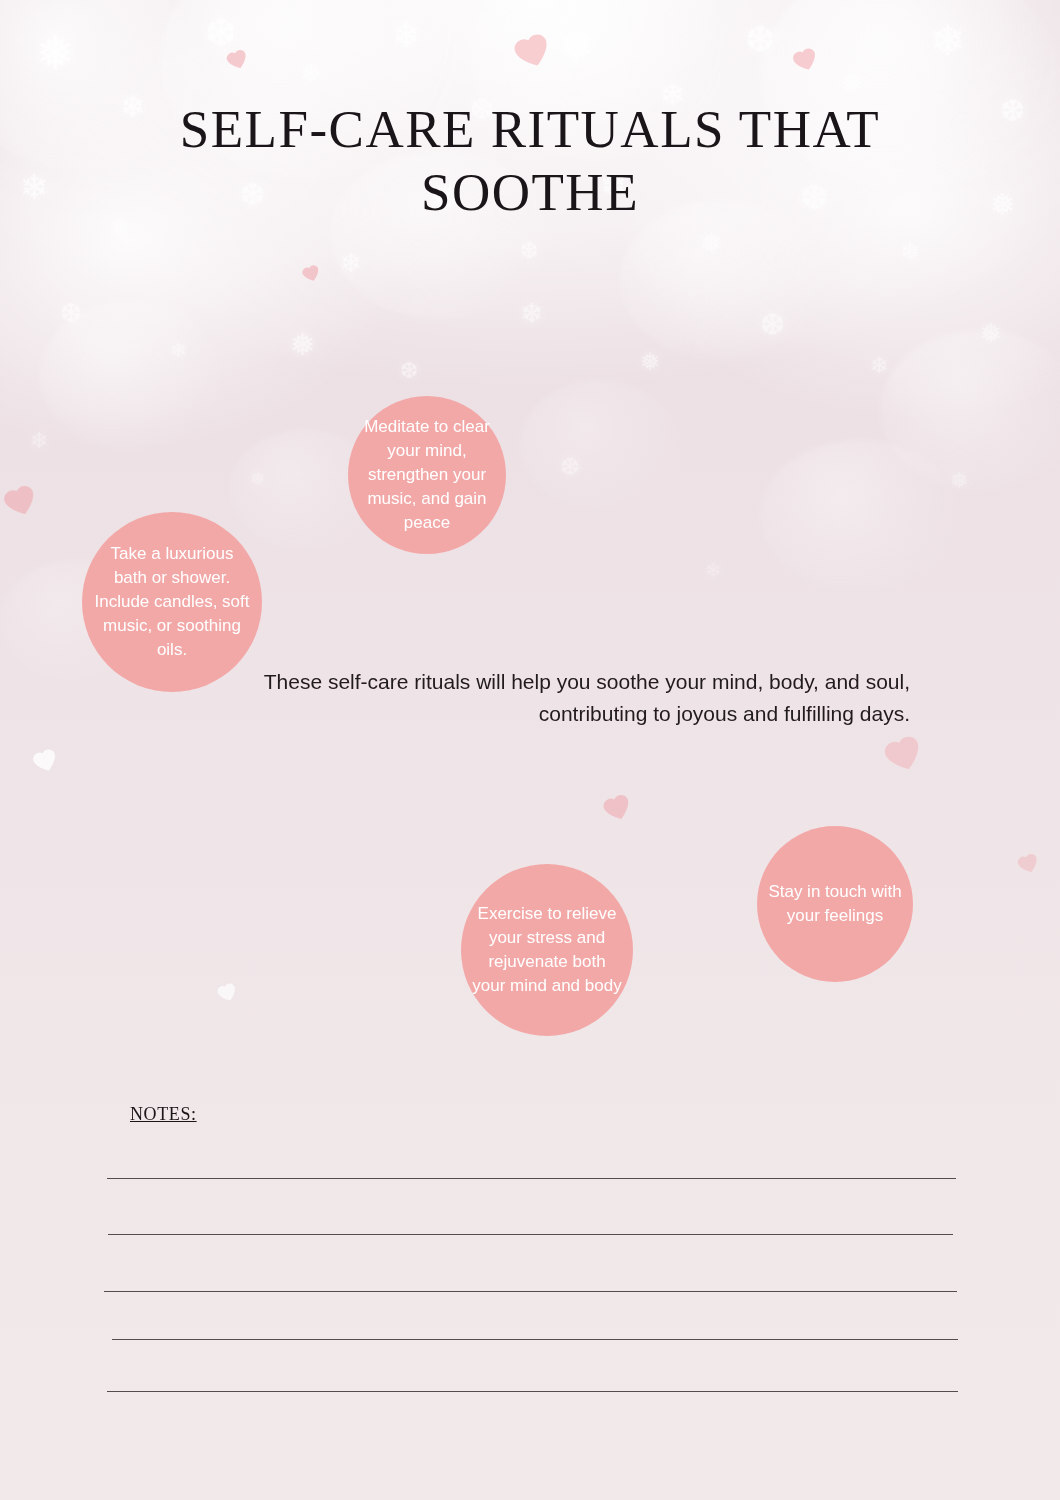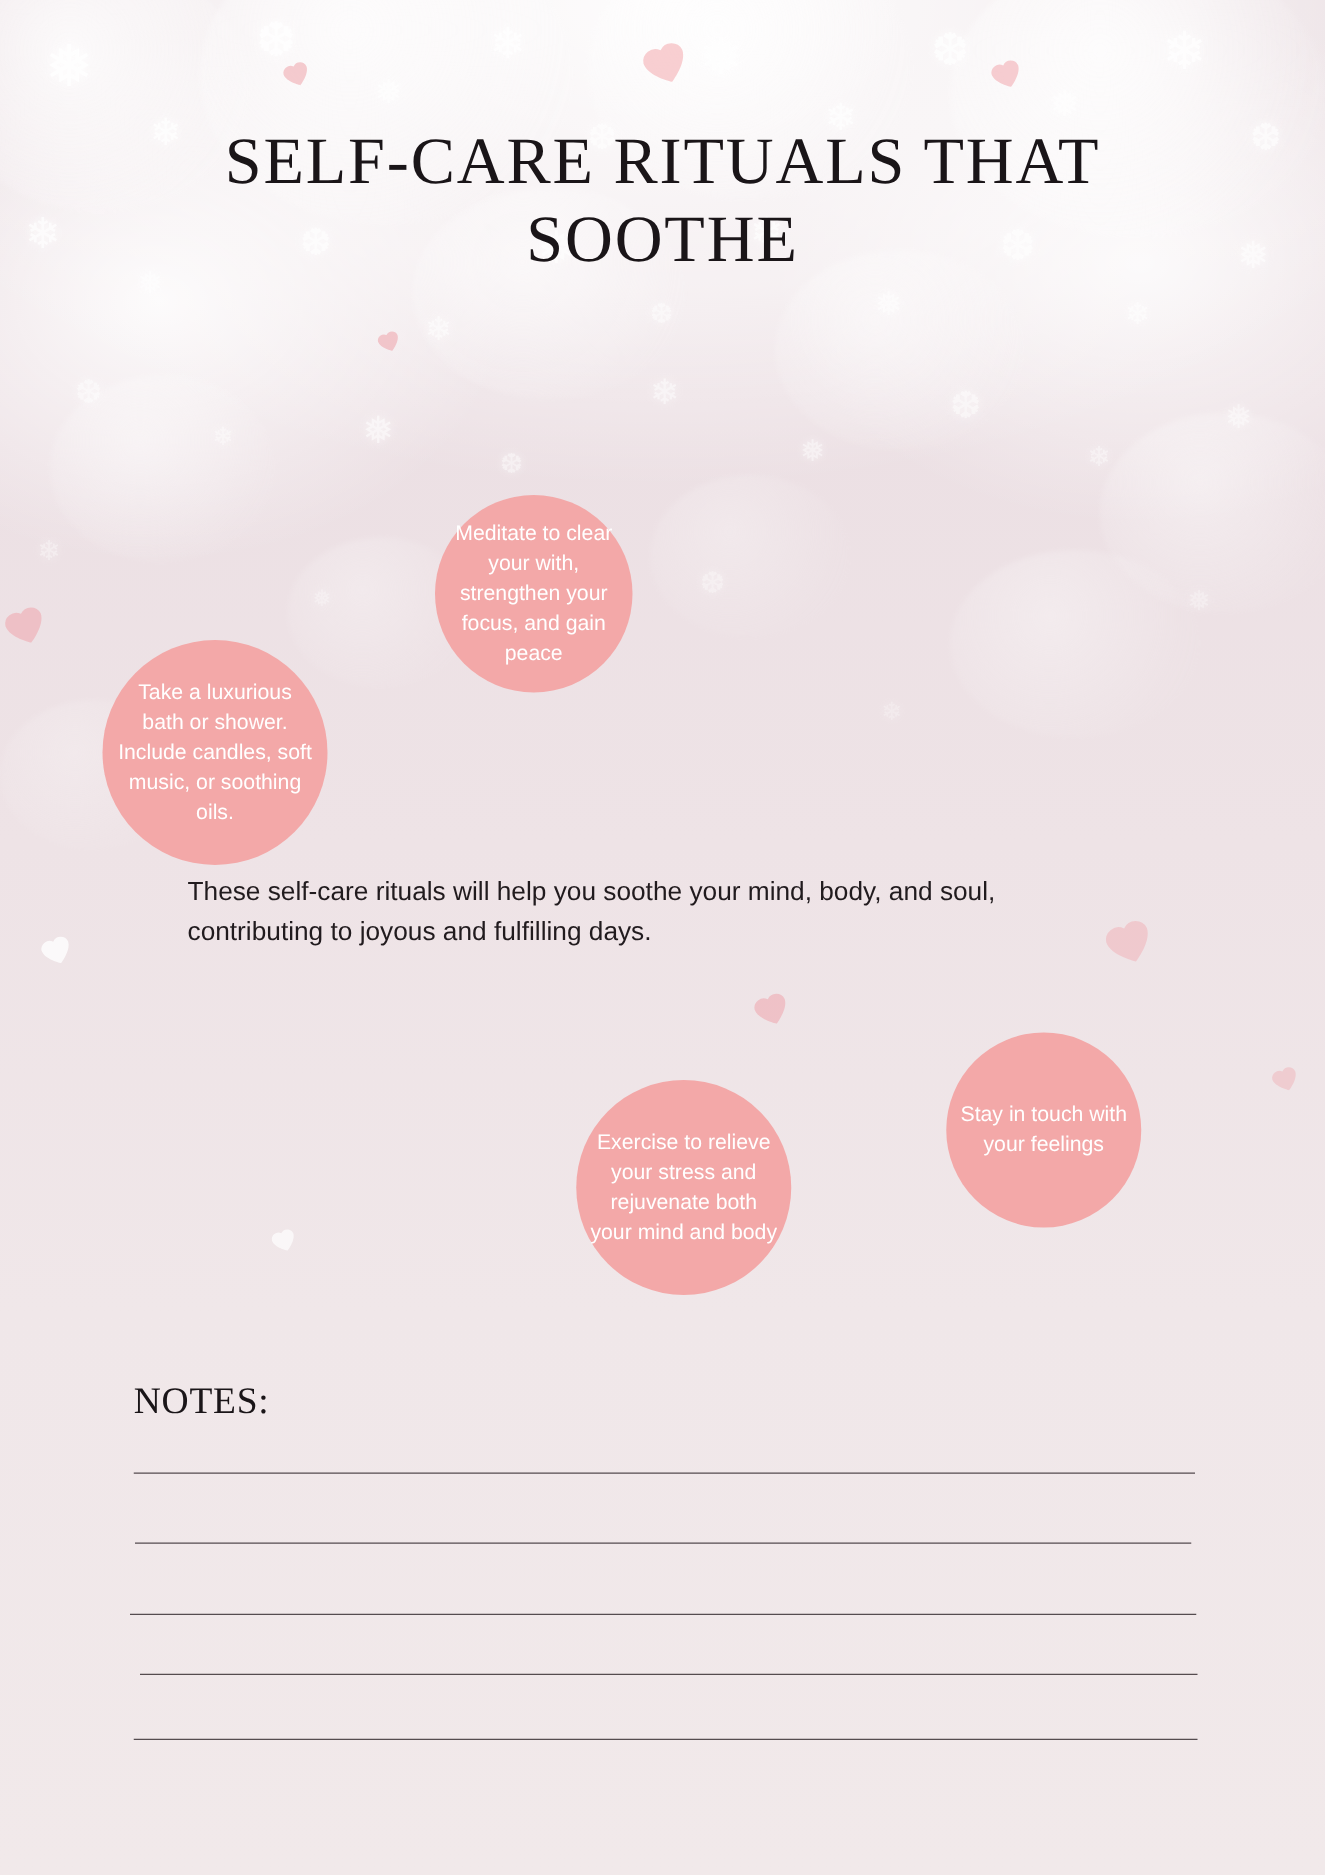--- a/index.html
+++ b/index.html
@@ -105,36 +105,37 @@
     text-align: center;
     font-family: "Liberation Serif", serif;
     font-size: 24px;
     letter-spacing: 0.4px;
     color: #1a1518;
   }
 
   .center-body {
     position: absolute;
     left: 150px;
-    top: 698px;
+    top: 666px;
     width: 760px;
-    text-align: left;
+    text-align: right;
     font-size: 21px;
     line-height: 1.5;
     color: #211b1e;
   }
 
   .notes-label {
     position: absolute;
-    left: 107px;
+    left: 130px;
     top: 1104px;
     font-family: "Liberation Serif", serif;
-    font-size: 30px;
+    font-size: 18px;
     letter-spacing: 0.6px;
     color: #1a1518;
+    text-decoration: underline;
   }
 
   .line {
     position: absolute;
     height: 1px;
     background: #3a3034;
     opacity: 0.85;
   }
 </style>
 </head>
@@ -228,21 +229,21 @@
     <svg class="heart" style="left:215px; top:980px; width:24px; height:24px; color:#ffffff; opacity:.7;" viewBox="0 0 24 24" aria-hidden="true">
         <path fill="currentColor" d="M12 21s-9-5.7-9-11.7A5.3 5.3 0 0 1 12 6.3 5.3 5.3 0 0 1 21 9.3C21 15.3 12 21 12 21z"></path>
       </svg>
   </div>
 
   <div class="content">
 
     <div class="title">SELF-CARE RITUALS THAT SOOTHE</div>
 
     <div class="bubble" style="left:348px; top:396px; width:158px; height:158px;">
-      <span>Meditate  to clear your with, strengthen your focus, and gain peace</span>
+      <span>Meditate  to clear your mind, strengthen your music, and gain peace</span>
     </div>
 
 
     <div class="bubble" style="left:82px; top:512px; width:180px; height:180px;">
       <span>Take a luxurious bath or shower. Include candles, soft music, or soothing oils.</span>
     </div>
 
 
 
     <div class="bubble" style="left:461px; top:864px; width:172px; height:172px;">

